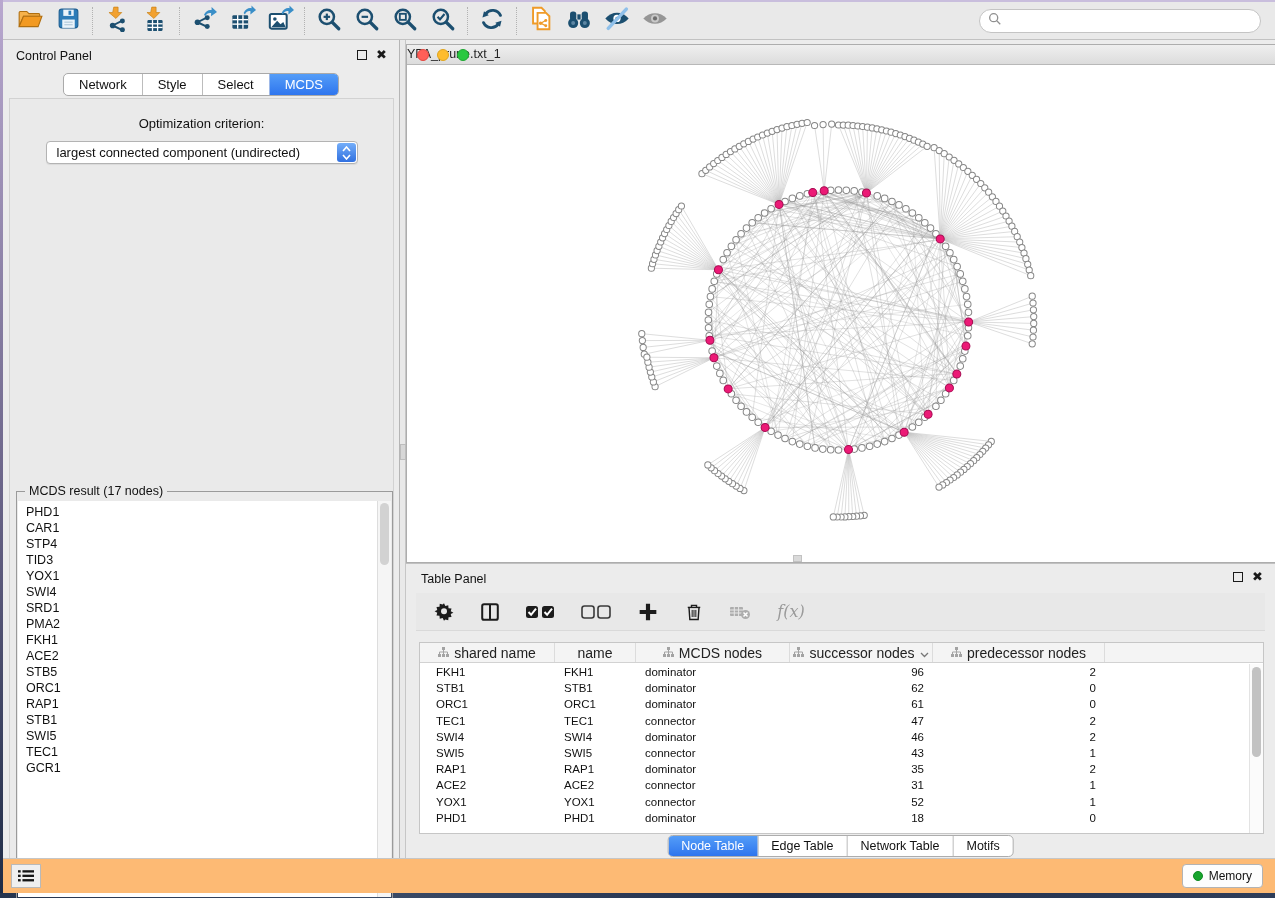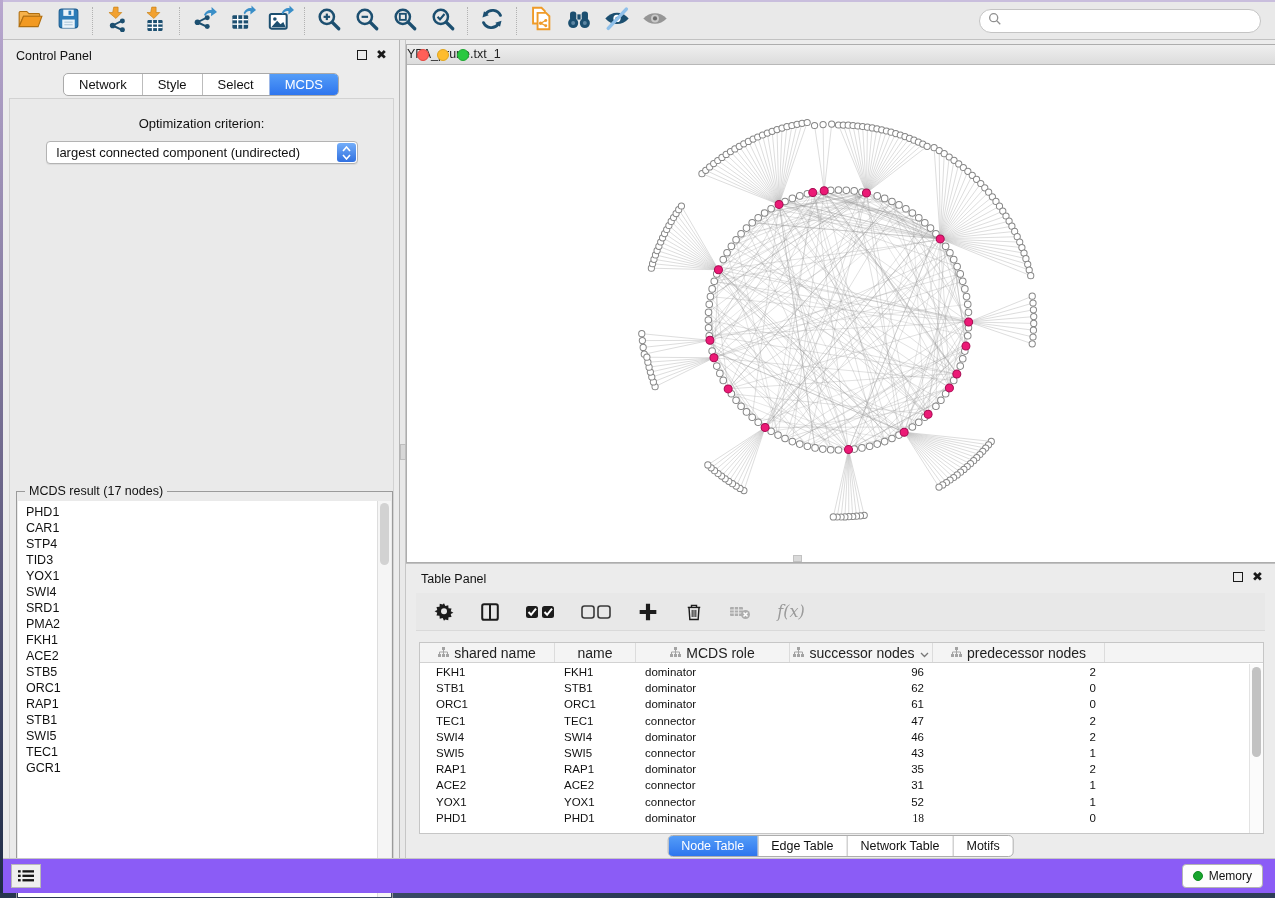--- a/index.html
+++ b/index.html
@@ -70,21 +70,21 @@
   .tbl-body{position:absolute;top:21px;left:0;right:0;bottom:0;font-size:11.5px;overflow:hidden}
   .tr{display:flex;height:16.2px;align-items:center}
   .td{padding:0 9px;white-space:nowrap;overflow:hidden}
   .td.num{text-align:right}
   .tbl-scroll{position:absolute;right:0;top:21px;bottom:0;width:14px;background:#fbfbfb;border-left:1px solid #e3e3e3}
   .tbl-thumb{position:absolute;left:2px;top:3px;width:9px;height:90px;border-radius:5px;background:#c2c2c2}
   .tp-tabs{position:absolute;left:50%;transform:translateX(-50%);top:271px;display:flex;border:1px solid #adadad;border-radius:5px;overflow:hidden;background:#fff;font-size:12.5px;white-space:nowrap}
   .tp-tabs .seg{padding:3px 13px}
 
   
-  .status-bar{position:absolute;left:0;right:0;bottom:0;height:35px;background:#8b5cf6;border-top:1px solid #c6c6c6}
+  .status-bar{position:absolute;left:0;right:0;bottom:0;height:35px;background:#fdba74;border-top:1px solid #c6c6c6}
   .list-btn{position:absolute;left:8px;top:5px;width:30px;height:24px;border:1px solid #b9b9b9;background:#efefef;display:flex;align-items:center;justify-content:center}
   .memory-btn{position:absolute;right:12px;top:5px;height:24px;padding:0 10px;background:#fdfdfd;border:1px solid #b3b3b3;border-radius:4px;display:flex;align-items:center;gap:6px;font-size:12px}
   .mem-dot{width:10px;height:10px;border-radius:50%;background:#17a42d;border:1px solid #0f8a22}
 </style>
 </head>
 <body>
 
 <div class="wall-top"></div>
 <div class="wall-left"></div>
 <div class="wall-bottom"></div>
@@ -1081,21 +1081,21 @@
           <div class="th" style="width: 154px;">
             <span><svg width="11" height="11" viewBox="0 0 11 11">
                 <g fill="#a3a3a3">
                   <rect x="4" y="0" width="3" height="3"></rect>
                   <rect x="0" y="7" width="3" height="3"></rect>
                   <rect x="4" y="7" width="3" height="3"></rect>
                   <rect x="8" y="7" width="3" height="3"></rect>
                 </g>
                 <path d="M5.5 3 v2 M1.5 7 v-2 h8 v2 M5.5 5 v2" stroke="#a3a3a3" fill="none"></path>
               </svg></span>
-            <span>MCDS role</span>
+            <span>MCDS nodes</span>
           </div>
           <div class="th" style="width: 143px;">
             <span><svg width="11" height="11" viewBox="0 0 11 11">
                 <g fill="#a3a3a3">
                   <rect x="4" y="0" width="3" height="3"></rect>
                   <rect x="0" y="7" width="3" height="3"></rect>
                   <rect x="4" y="7" width="3" height="3"></rect>
                   <rect x="8" y="7" width="3" height="3"></rect>
                 </g>
                 <path d="M5.5 3 v2 M1.5 7 v-2 h8 v2 M5.5 5 v2" stroke="#a3a3a3" fill="none"></path>
@@ -1180,21 +1180,21 @@
             <div class="td" style="width: 135px; padding-left: 16px;">YOX1</div>
             <div class="td" style="width: 81px;">YOX1</div>
             <div class="td" style="width: 154px;">connector</div>
             <div class="td num" style="width: 143px;">52</div>
             <div class="td num" style="width: 172px;">1</div>
           </div>
           <div class="tr">
             <div class="td" style="width: 135px; padding-left: 16px;">PHD1</div>
             <div class="td" style="width: 81px;">PHD1</div>
             <div class="td" style="width: 154px;">dominator</div>
-            <div class="td num" style="width: 143px; font-family: Liberation Serif, serif;">18</div>
+            <div class="td num" style="width: 143px;">18</div>
             <div class="td num" style="width: 172px;">0</div>
           </div>
         </div>
       <div class="tbl-scroll">
           <div class="tbl-thumb"></div>
         </div>
     </div>
     <div class="tp-tabs" id="tbl-tabs">
         <div class="seg active">Node Table</div>
         <div class="seg">Edge Table</div>

